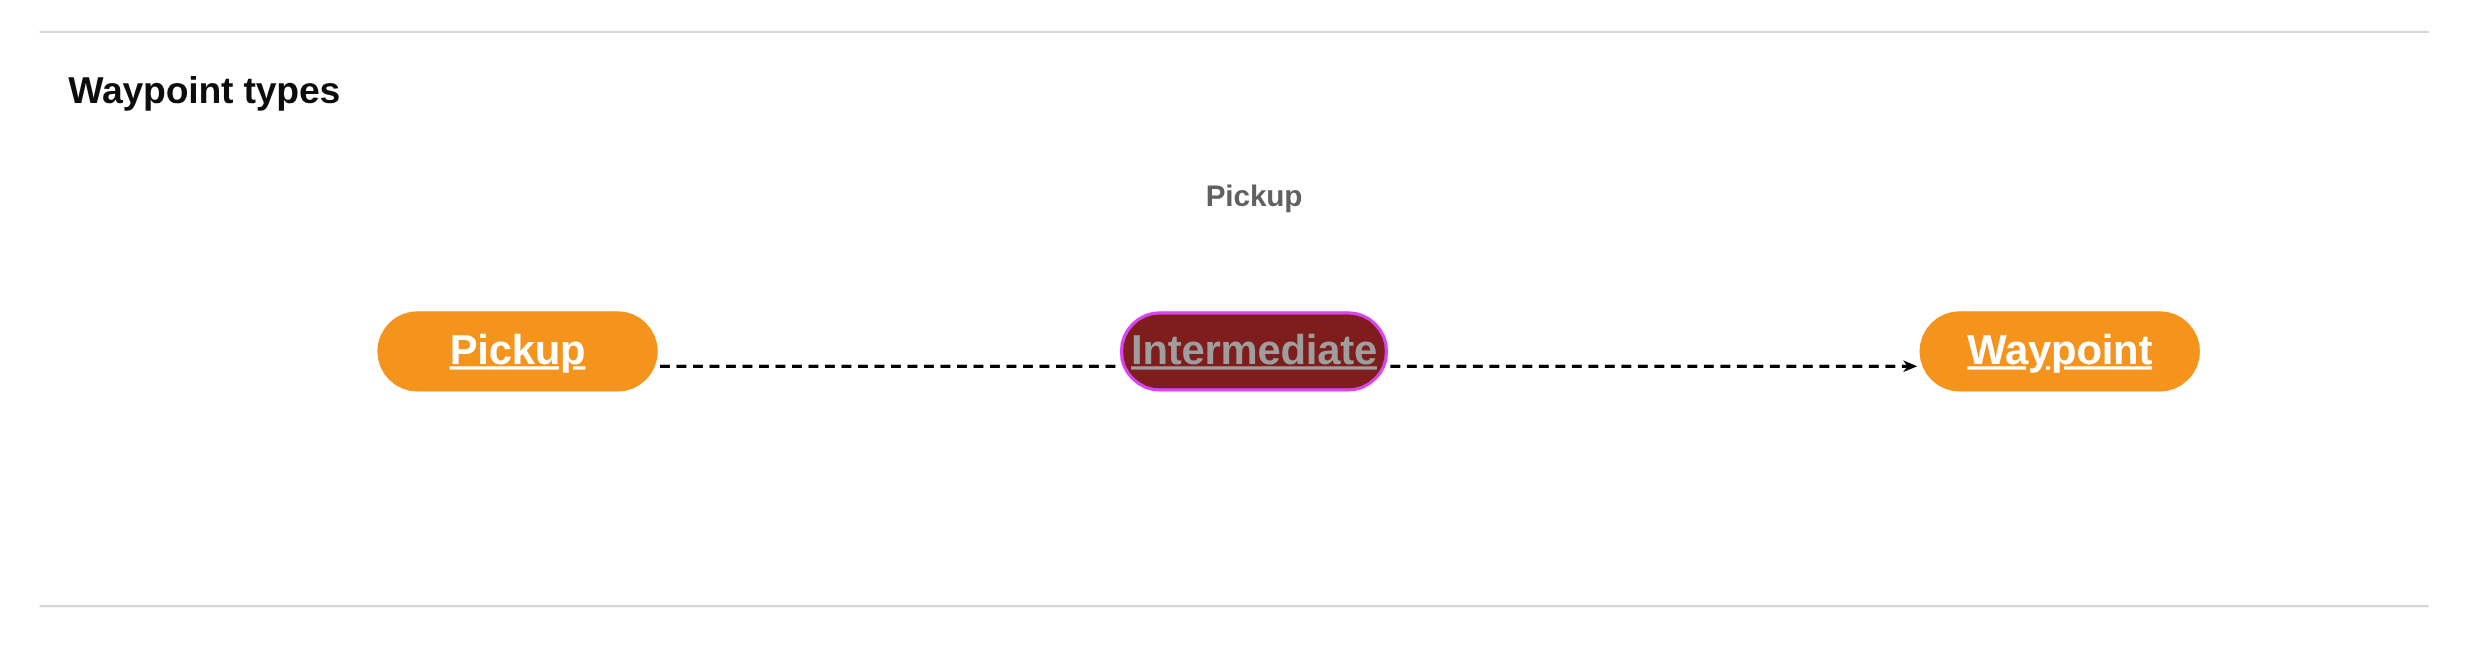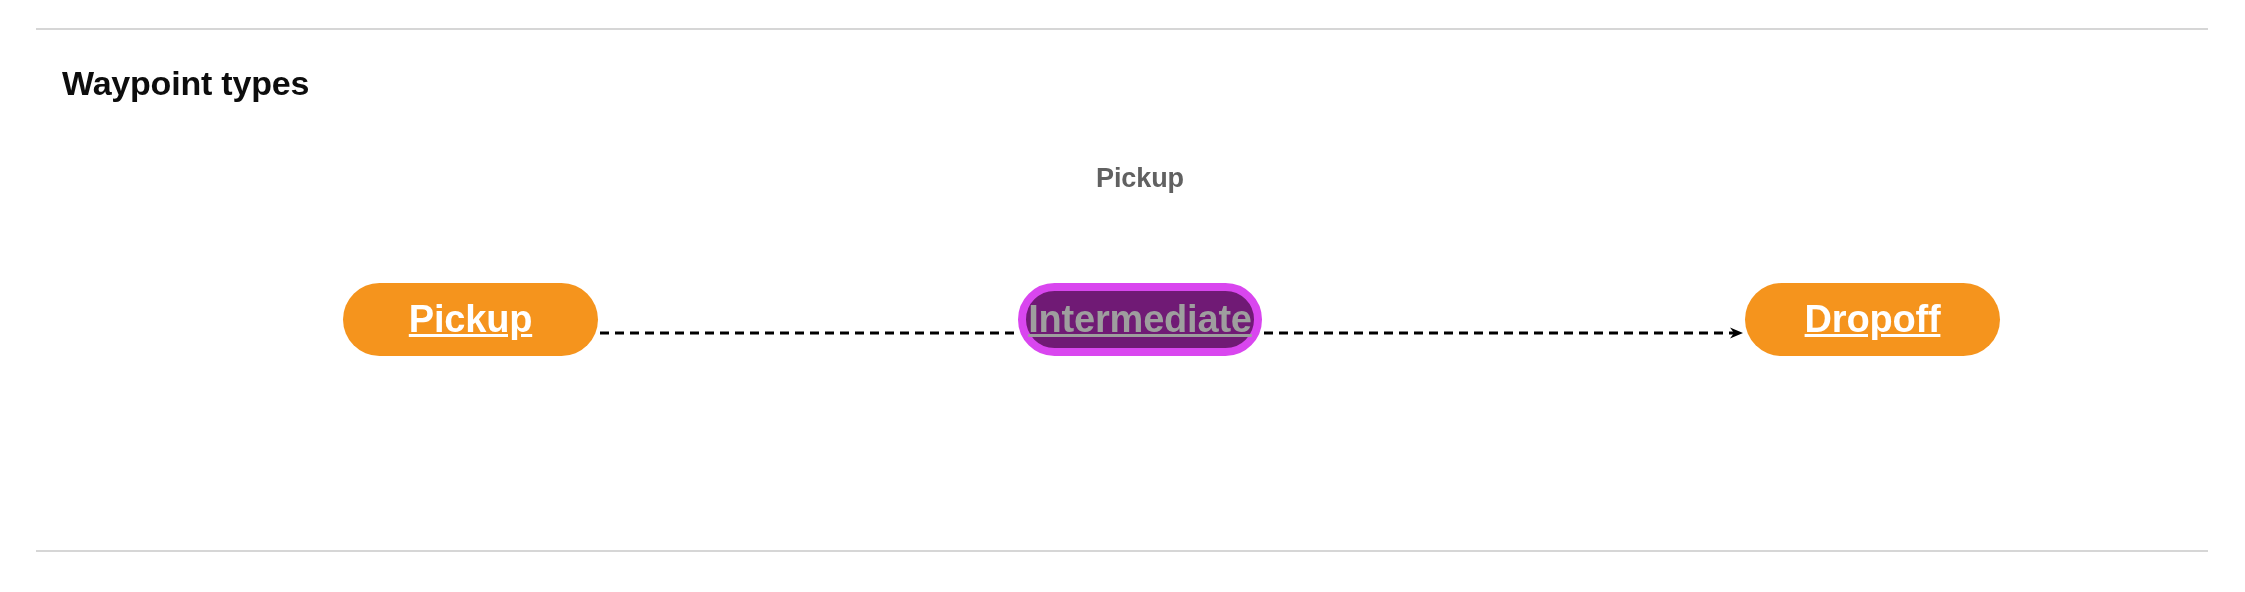--- a/index.html
+++ b/index.html
@@ -92,23 +92,23 @@
     text-decoration: underline;
   }
 
   .node.terminal {
     background: #f5941d;
     color: #ffffff;
     border: 0;
   }
 
   .node.intermediate {
-    background: #701a75;
+    background: #7f1d1d;
     color: #9e9e9e;
-    border: 8px solid #d946ef;
+    border: 3px solid #d946ef;
   }
 
   .node-pickup {
     left: 343px;
     top: 283px;
     width: 255px;
   }
 
   .node-intermediate {
     left: 1018px;
@@ -149,20 +149,20 @@
 
     <div class="node terminal node-pickup">
       <span>Pickup</span>
     </div>
 
     <div class="node intermediate node-intermediate">
       <span>Intermediate</span>
     </div>
 
     <div class="node terminal node-dropoff">
-      <span>Dropoff</span>
+      <span>Waypoint</span>
     </div>
 
   </div>
 
   <div class="divider bottom"></div>
 
 </div>
 
 </body></html>

